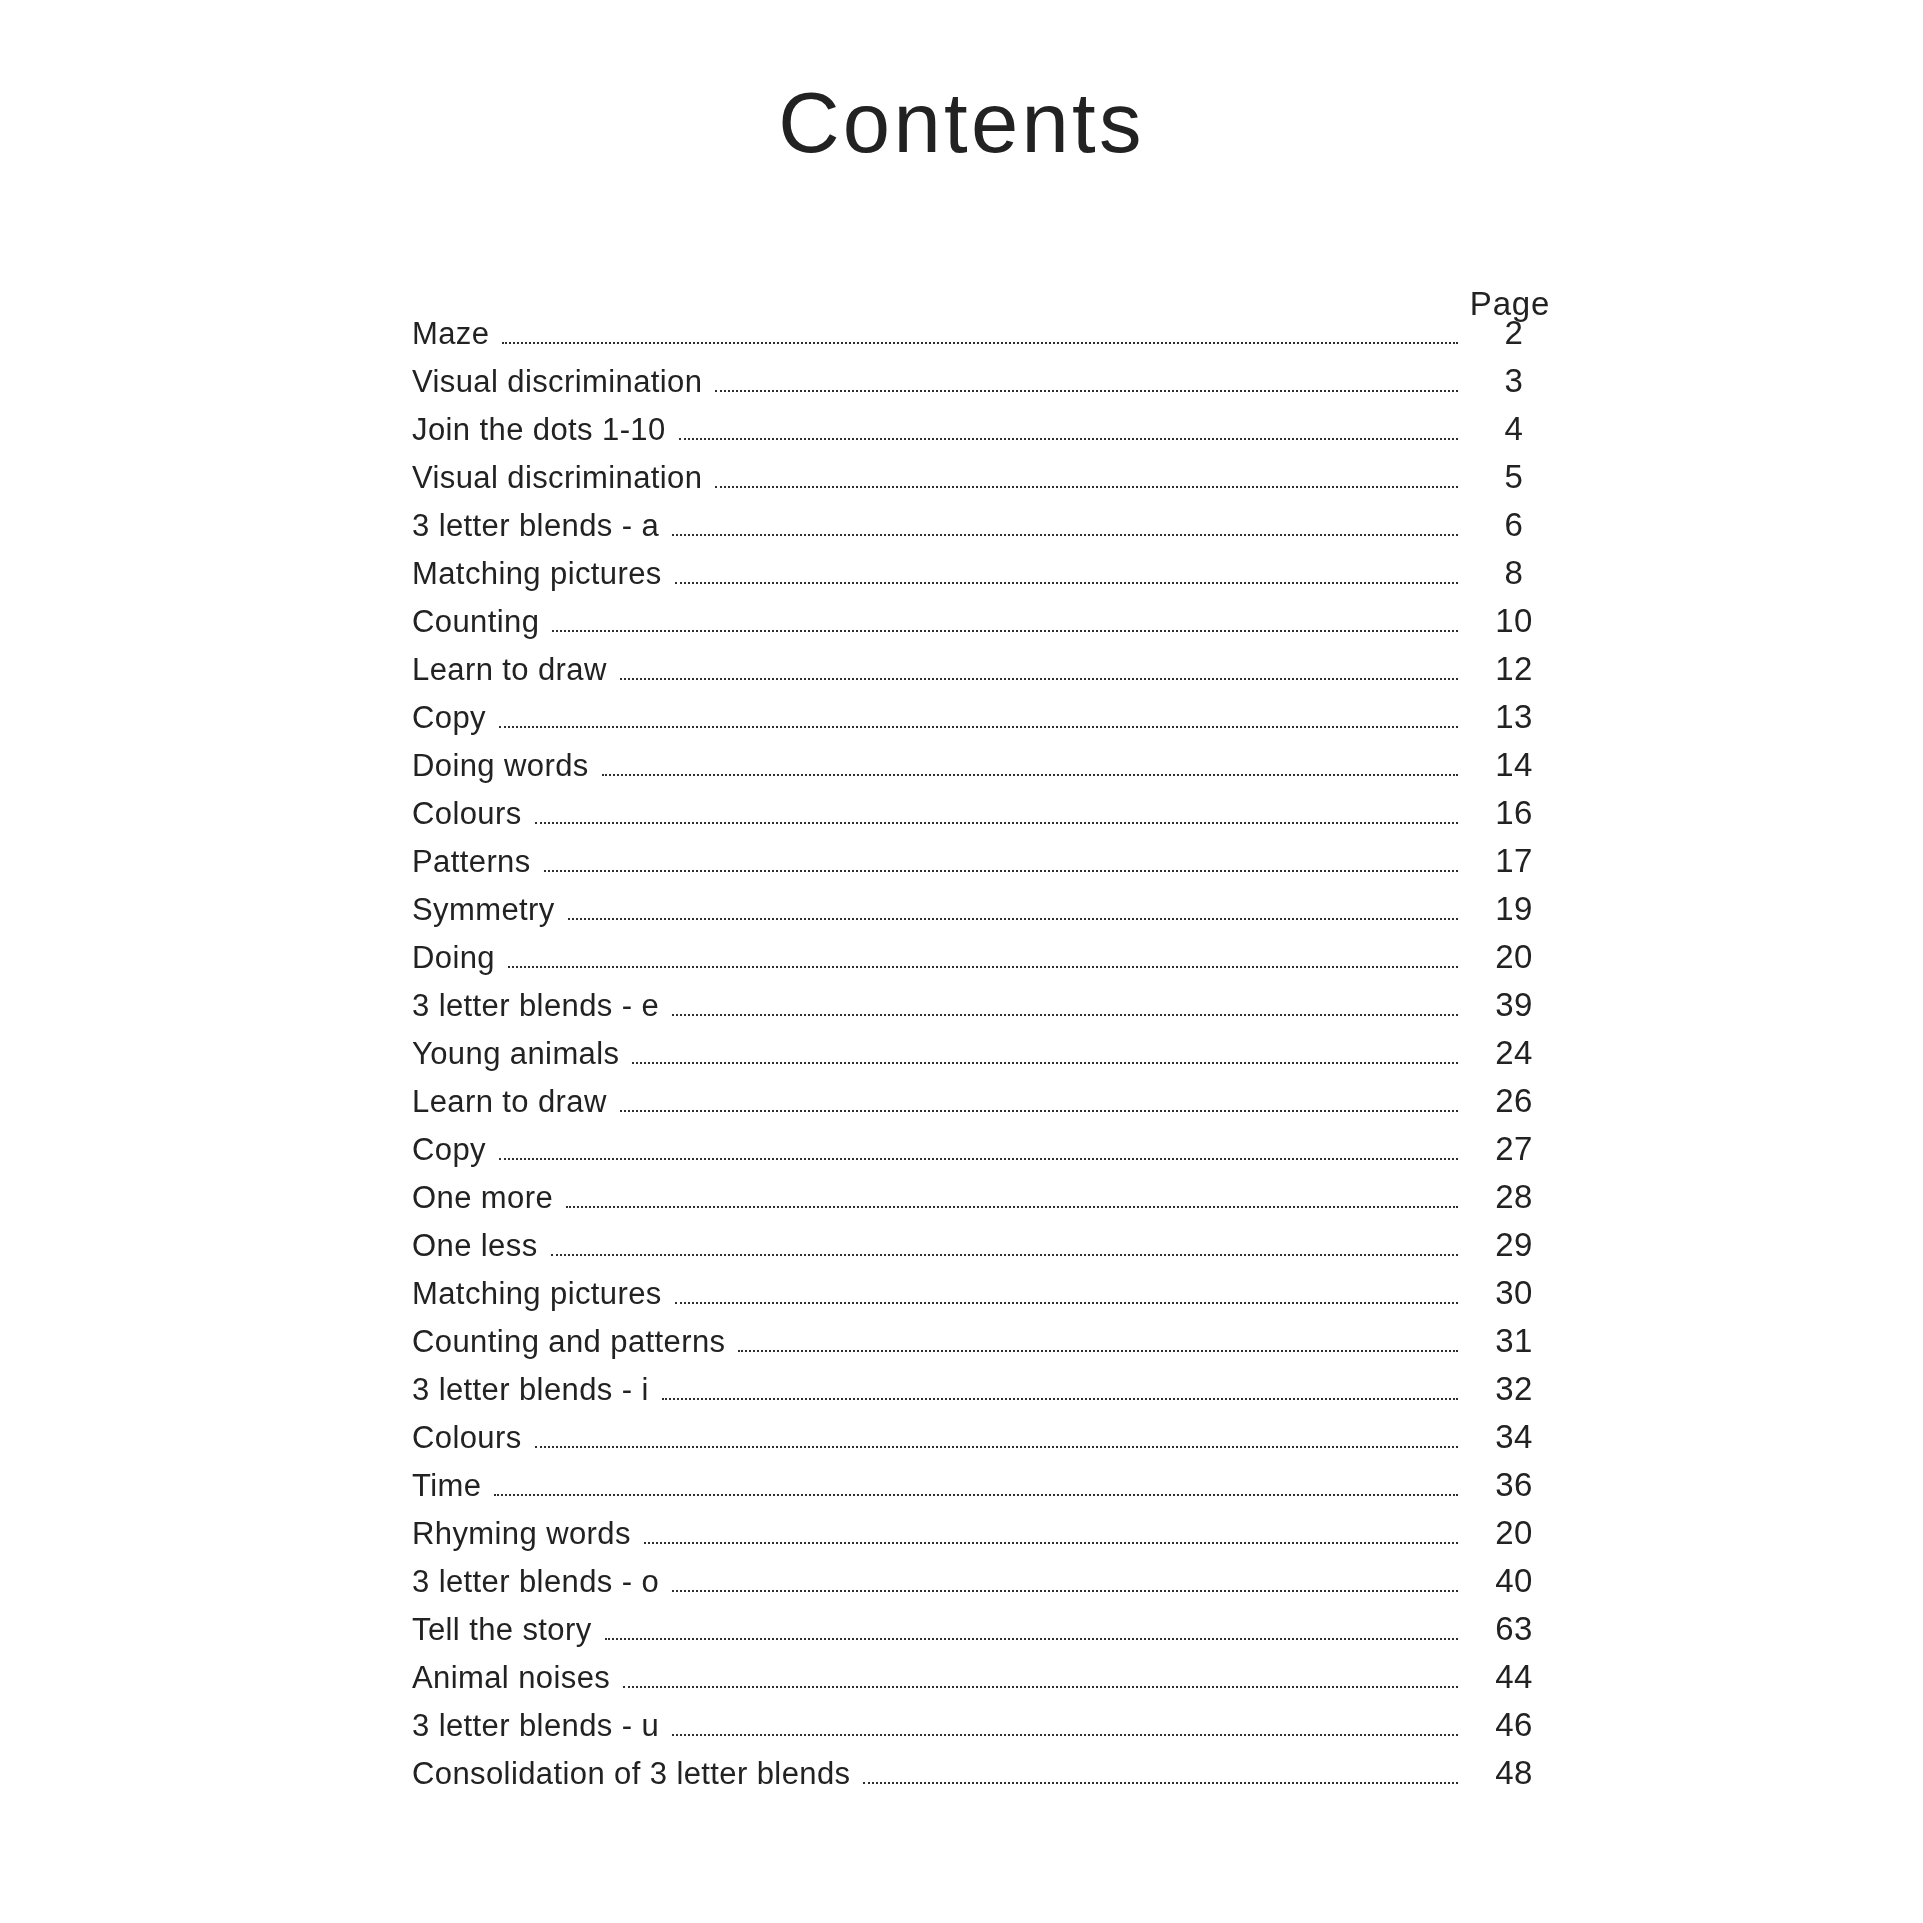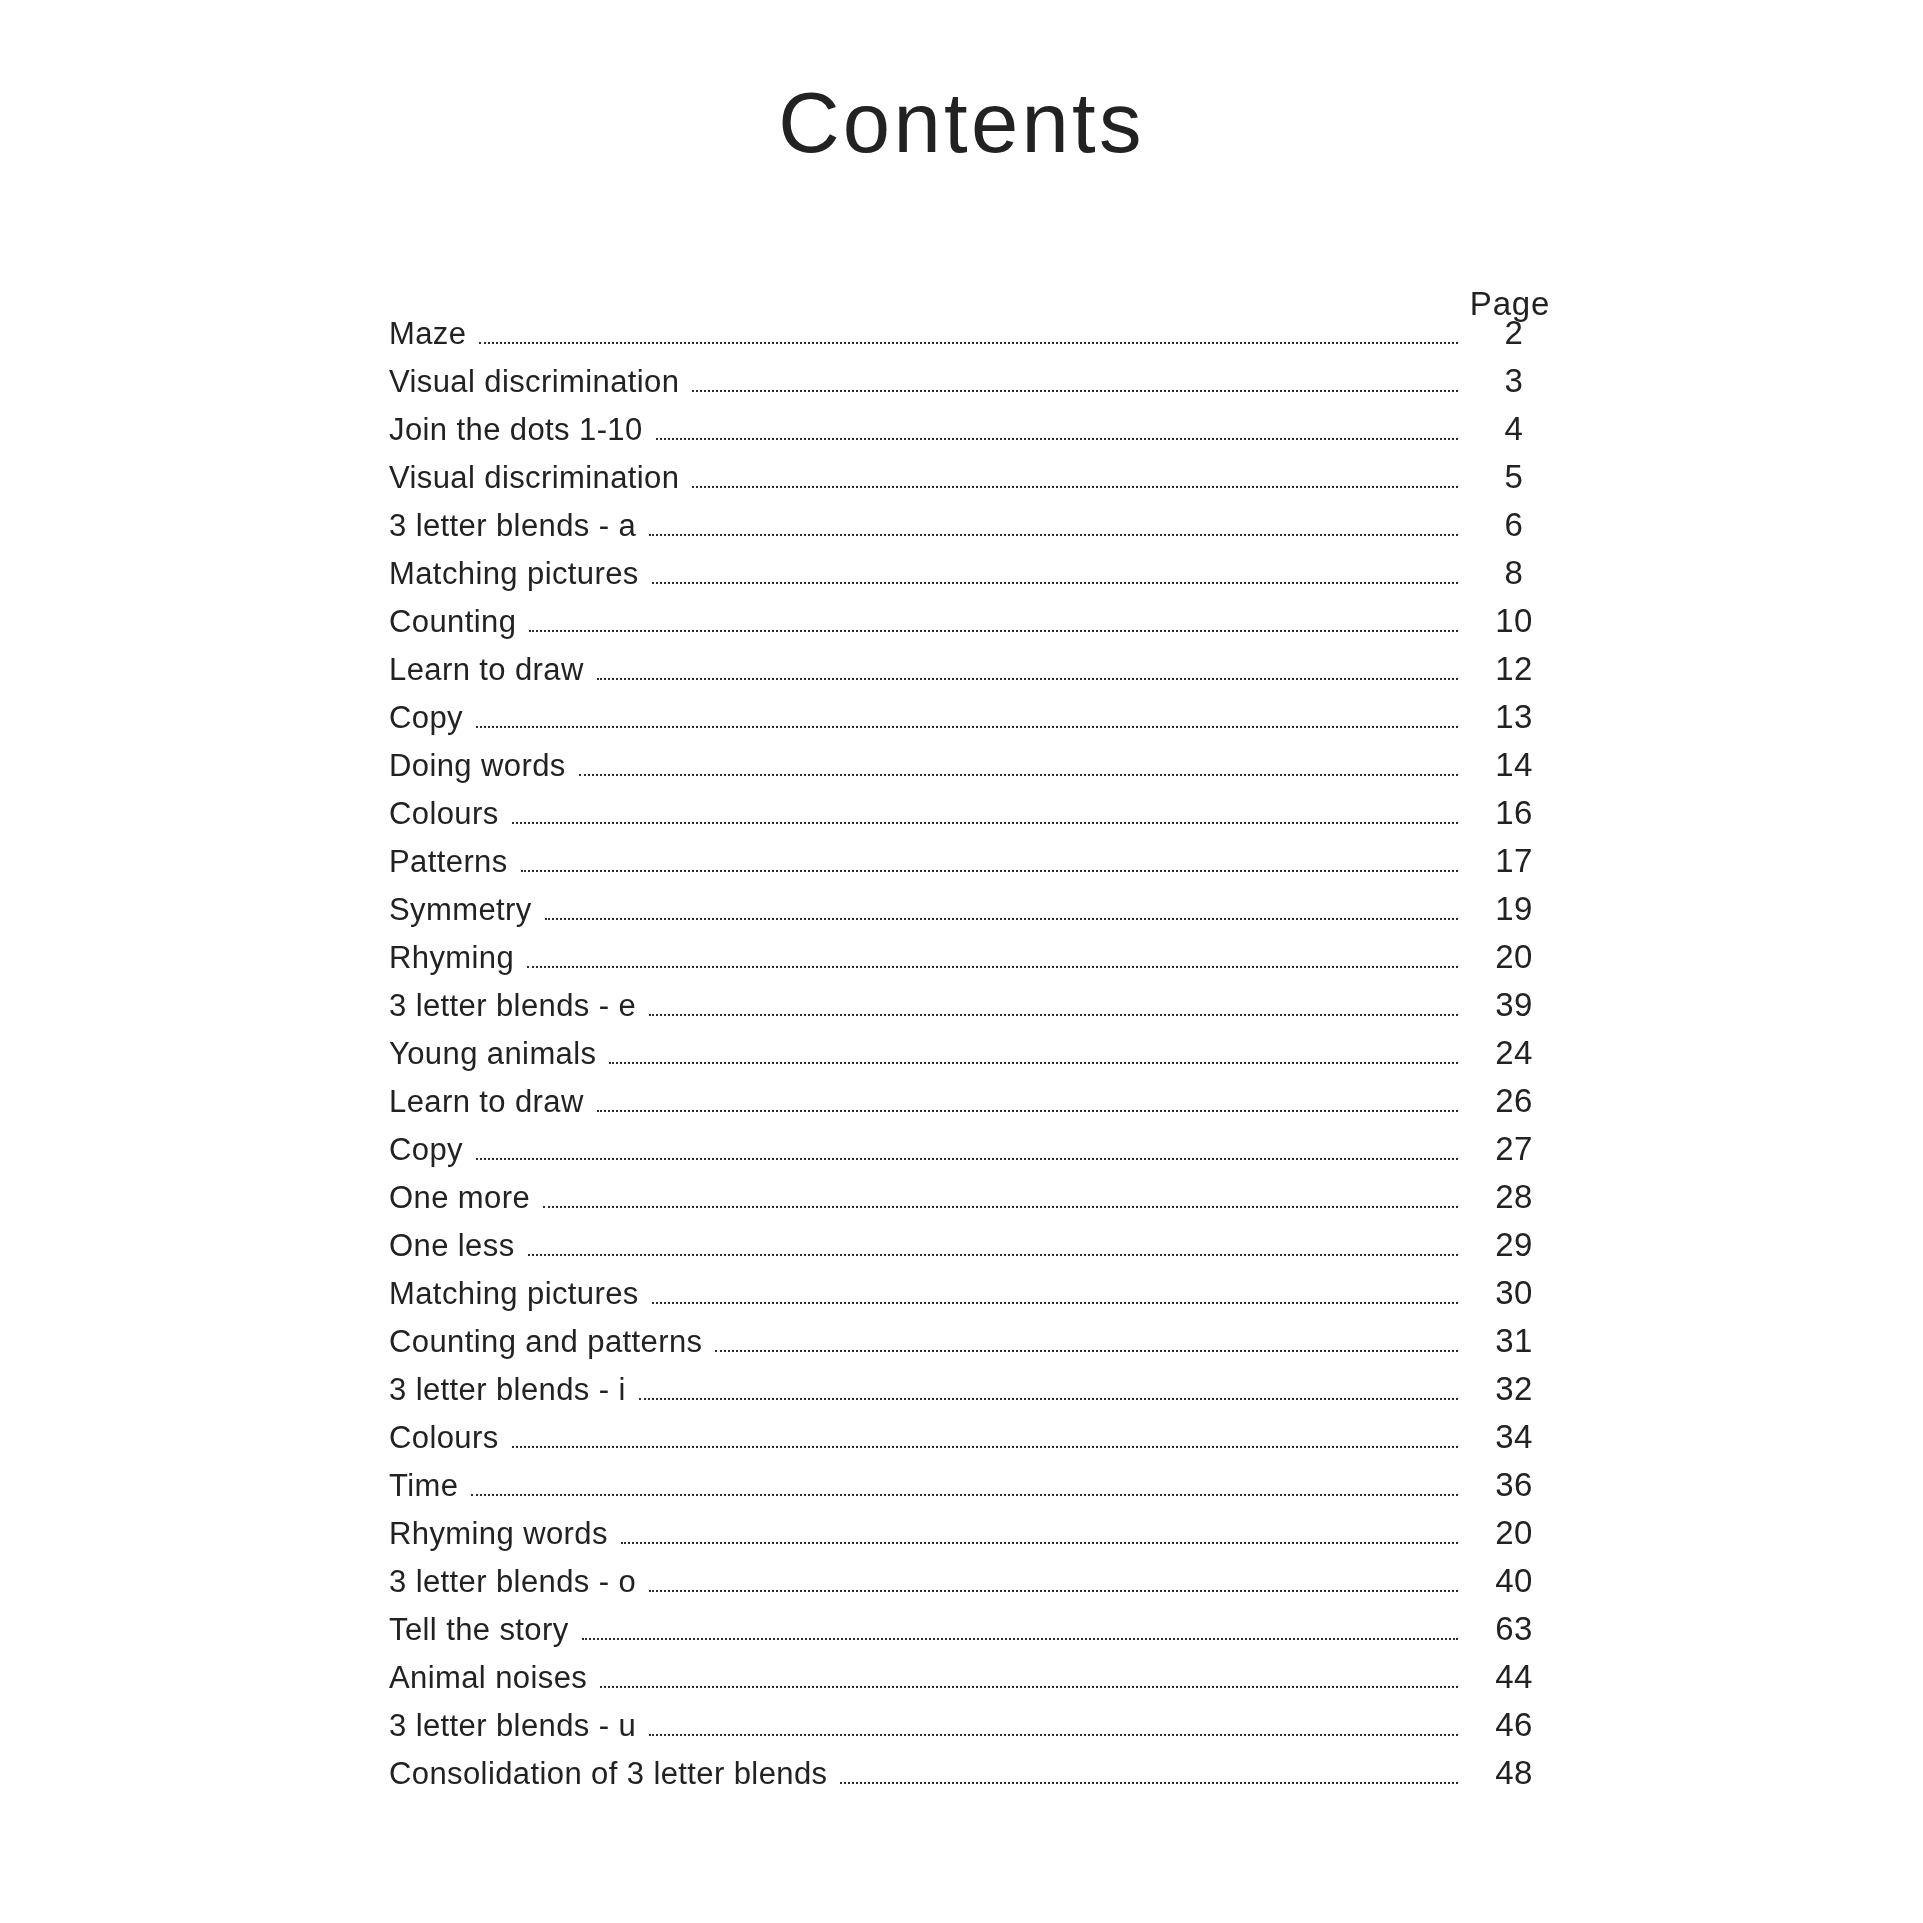--- a/index.html
+++ b/index.html
@@ -34,21 +34,21 @@
     text-align: center;
     font-size: 33px;
     font-weight: 300;
     letter-spacing: 0.8px;
     color: #222222;
     margin-top: 23px;
   }
   .toc {
     position: absolute;
     top: 238px;
-    left: 389px;
+    left: 412px;
     right: 358px; 
   }
   .toc-row {
     display: flex;
     align-items: baseline;
     height: 48px;
     font-size: 31px;
     font-weight: 300;
     letter-spacing: 0.4px;
   }
@@ -155,21 +155,21 @@
     <span class="toc-page">17</span>
   </div>
 
   <div class="toc-row">
     <span class="toc-label">Symmetry</span>
     <span class="toc-leader"></span>
     <span class="toc-page">19</span>
   </div>
 
   <div class="toc-row">
-    <span class="toc-label">Rhyming</span>
+    <span class="toc-label">Doing</span>
     <span class="toc-leader"></span>
     <span class="toc-page">20</span>
   </div>
 
   <div class="toc-row">
     <span class="toc-label">3 letter blends - e</span>
     <span class="toc-leader"></span>
     <span class="toc-page">39</span>
   </div>
 

